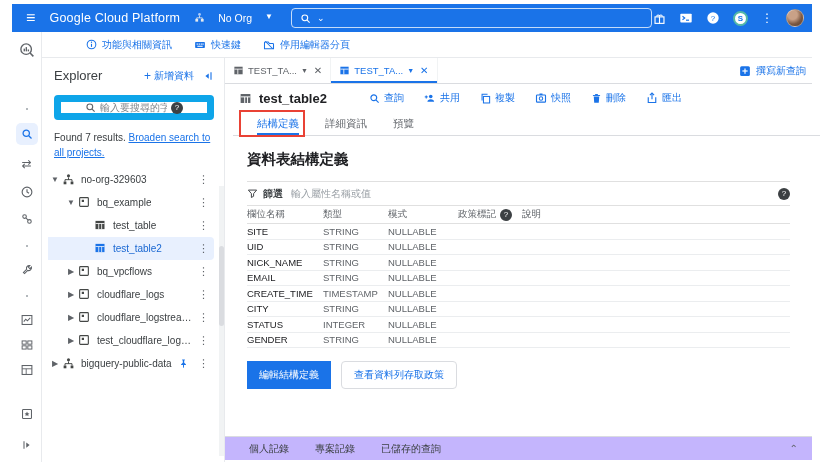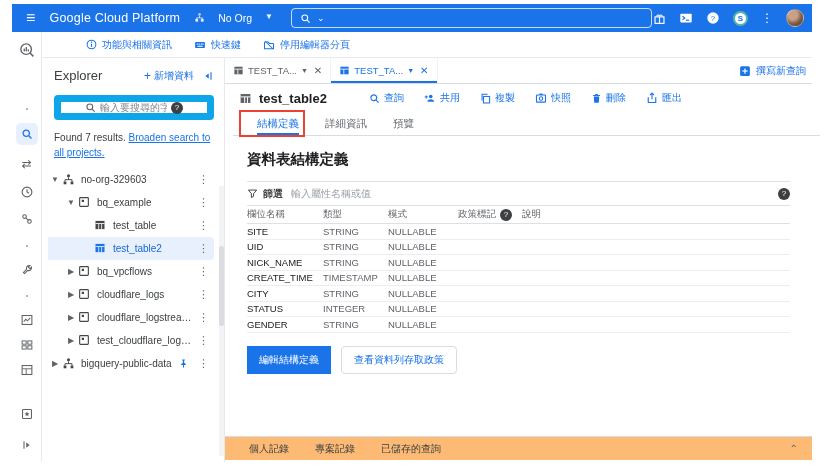--- a/index.html
+++ b/index.html
@@ -89,21 +89,21 @@
   .schema-table { width:100%; border-collapse:collapse; }
   .schema-table th { text-align:left; font-weight:normal; color:#5f6368; font-size:9.5px; height:18px; border-top:1px solid #e0e0e0; border-bottom:1px solid #e0e0e0; }
   .schema-table td { font-size:9.5px; height:15.5px; border-bottom:1px solid #ebedef; color:#5f6368; }
   .schema-table td.fname { color:#202124; }
   .col-name{width:76px;} .col-type{width:65px;} .col-mode{width:70px;} .col-pol{width:64px;}
   .th-pol { display:flex; align-items:center; gap:4px; }
   .btnrow { margin-top:13px; display:flex; gap:10px; }
   .btn-primary { background:#1a73e8; color:#fff; font-size:10px; padding:6px 12px; border-radius:0; border:none; font-family:inherit; cursor:pointer; }
   .btn-outline { background:#fff; color:#1a73e8; font-size:10px; padding:6px 12px; border-radius:4px; border:1px solid #dadce0; font-family:inherit; cursor:pointer; }
 
-  .bottombar { position:absolute; left:0; top:378px; width:587px; height:24px; border-top:1px solid #dadce0; display:flex; align-items:center; gap:26px; padding-left:24px; background:#fdba74; }
+  .bottombar { position:absolute; left:0; top:378px; width:587px; height:24px; border-top:1px solid #dadce0; display:flex; align-items:center; gap:26px; padding-left:24px; background:#c4b5fd; }
   .btab { font-size:10px; color:#3c4043; cursor:pointer; white-space:nowrap; }
   .bchev { margin-left:auto; margin-right:14px; color:#5f6368; font-size:10px; cursor:pointer; }
 
   .i { display:inline-block; vertical-align:middle; }
 </style>
 </head>
 <body>
 
 <div class="app">
 
@@ -553,20 +553,27 @@
               <td></td>
             </tr>
           <tr>
               <td class="fname">NICK_NAME</td>
               <td>STRING</td>
               <td>NULLABLE</td>
               <td></td>
               <td></td>
             </tr>
           <tr>
+              <td class="fname">EMAIL</td>
+              <td>STRING</td>
+              <td>NULLABLE</td>
+              <td></td>
+              <td></td>
+            </tr>
+          <tr>
               <td class="fname">CREATE_TIME</td>
               <td>TIMESTAMP</td>
               <td>NULLABLE</td>
               <td></td>
               <td></td>
             </tr>
           <tr>
               <td class="fname">CITY</td>
               <td>STRING</td>
               <td>NULLABLE</td>

